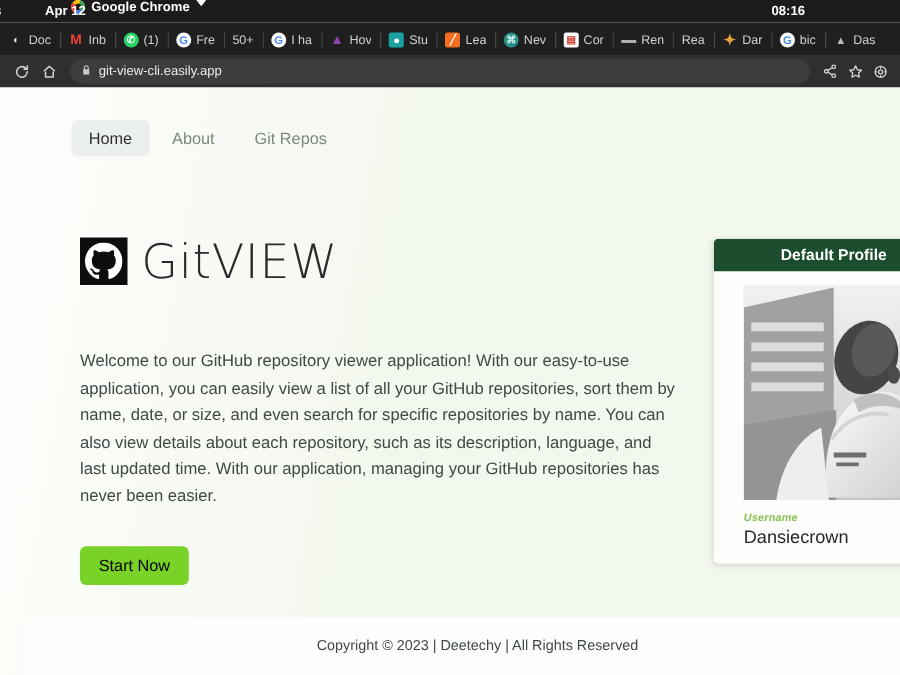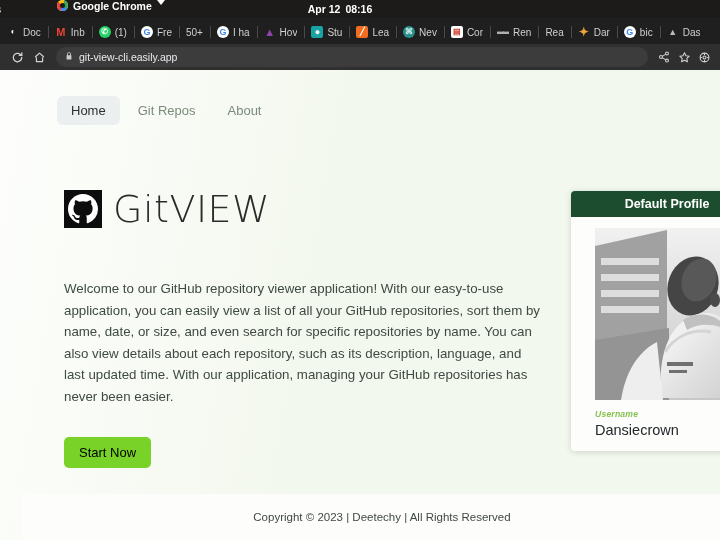--- a/index.html
+++ b/index.html
@@ -44,21 +44,21 @@
     content: ""; position: absolute; left: 3px; top: 3px;
     width: 5px; height: 5px; border-radius: 50%; background: #1d1b19;
   }
   .caret-down {
     width: 0; height: 0;
     border-left: 4px solid transparent; border-right: 4px solid transparent;
     border-top: 5px solid #ffffff;
   }
   .os-clock {
     position: absolute; left: 0; width: 644px; top: 0; height: 18px;
-    display: flex; align-items: center; justify-content: center;
+    display: flex; align-items: center; justify-content: space-between;
     gap: 5px; font-size: 10.5px; font-weight: bold; color: #ffffff; padding-left: 36px;
   }
 
   
   .tabstrip {
     position: absolute; top: 18px; left: 0;
     width: 720px; height: 26px;
     background: #1f1f1f;
     display: flex; align-items: flex-end;
     overflow: hidden;
@@ -365,22 +365,22 @@
         <circle cx="8" cy="8" r="1.9"></circle>
       <path d="M8 2.6v2.2M8 11.2v2.2M2.6 8h2.2M11.2 8h2.2"></path>
     </svg>
   </div>
 </div>
 
 <div class="page">
 
   <nav class="site-nav" id="site-nav">
       <div class="nav-link active">Home</div>
+      <div class="nav-link">About</div>
       <div class="nav-link">Git Repos</div>
-      <div class="nav-link">About</div>
     </nav>
 
   <div class="hero">
     <div class="logo-row">
       <span class="gh-mark">
         <svg viewBox="0 0 16 16" fill="#ffffff" aria-hidden="true">
           <path d="M8 0C3.58 0 0 3.58 0 8c0 3.54 2.29 6.53 5.47 7.59.4.07.55-.17.55-.38
           0-.19-.01-.82-.01-1.49-2.01.37-2.53-.49-2.69-.94-.09-.23-.48-.94-.82-1.13-.28-.15-.68-.52-.01-.53.63-.01
           1.08.58 1.23.82.72 1.21 1.87.87 2.33.66.07-.52.28-.87.51-1.07-1.78-.2-3.64-.89-3.64-3.95
           0-.87.31-1.59.82-2.15-.08-.2-.36-1.02.08-2.12 0 0 .67-.21 2.2.82a7.42 7.42 0 0 1 2-.27c.68 0

